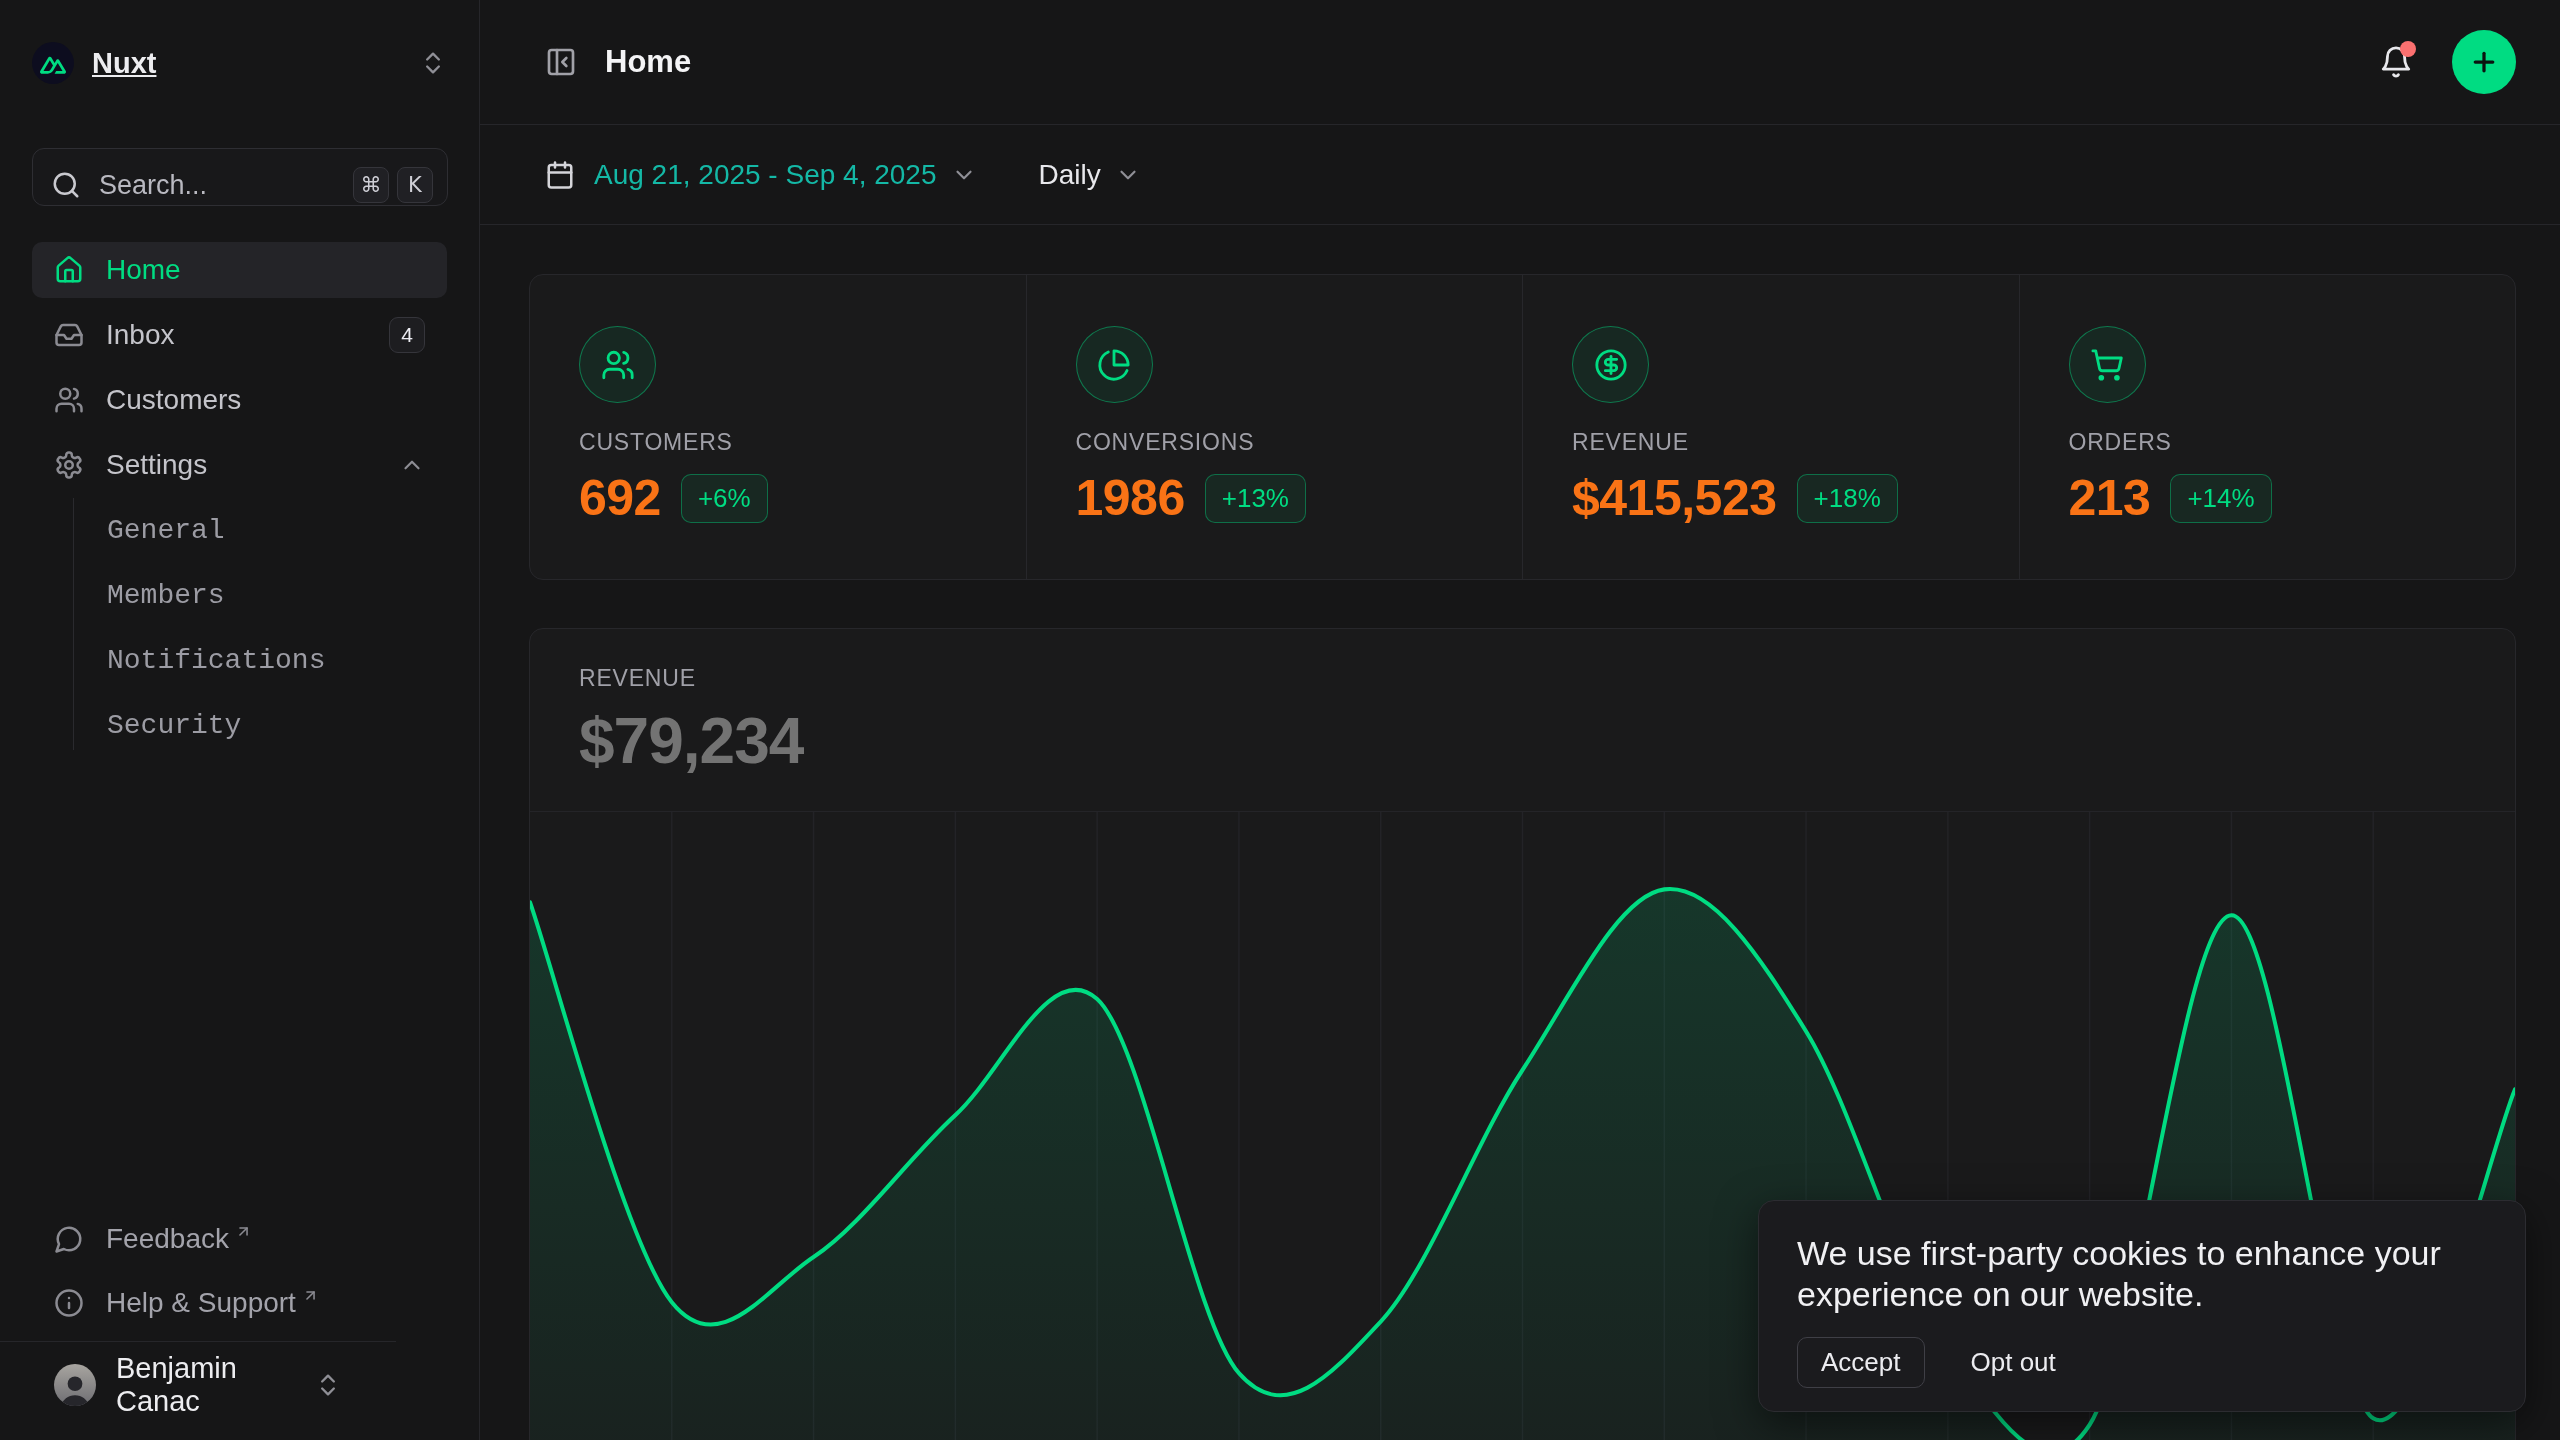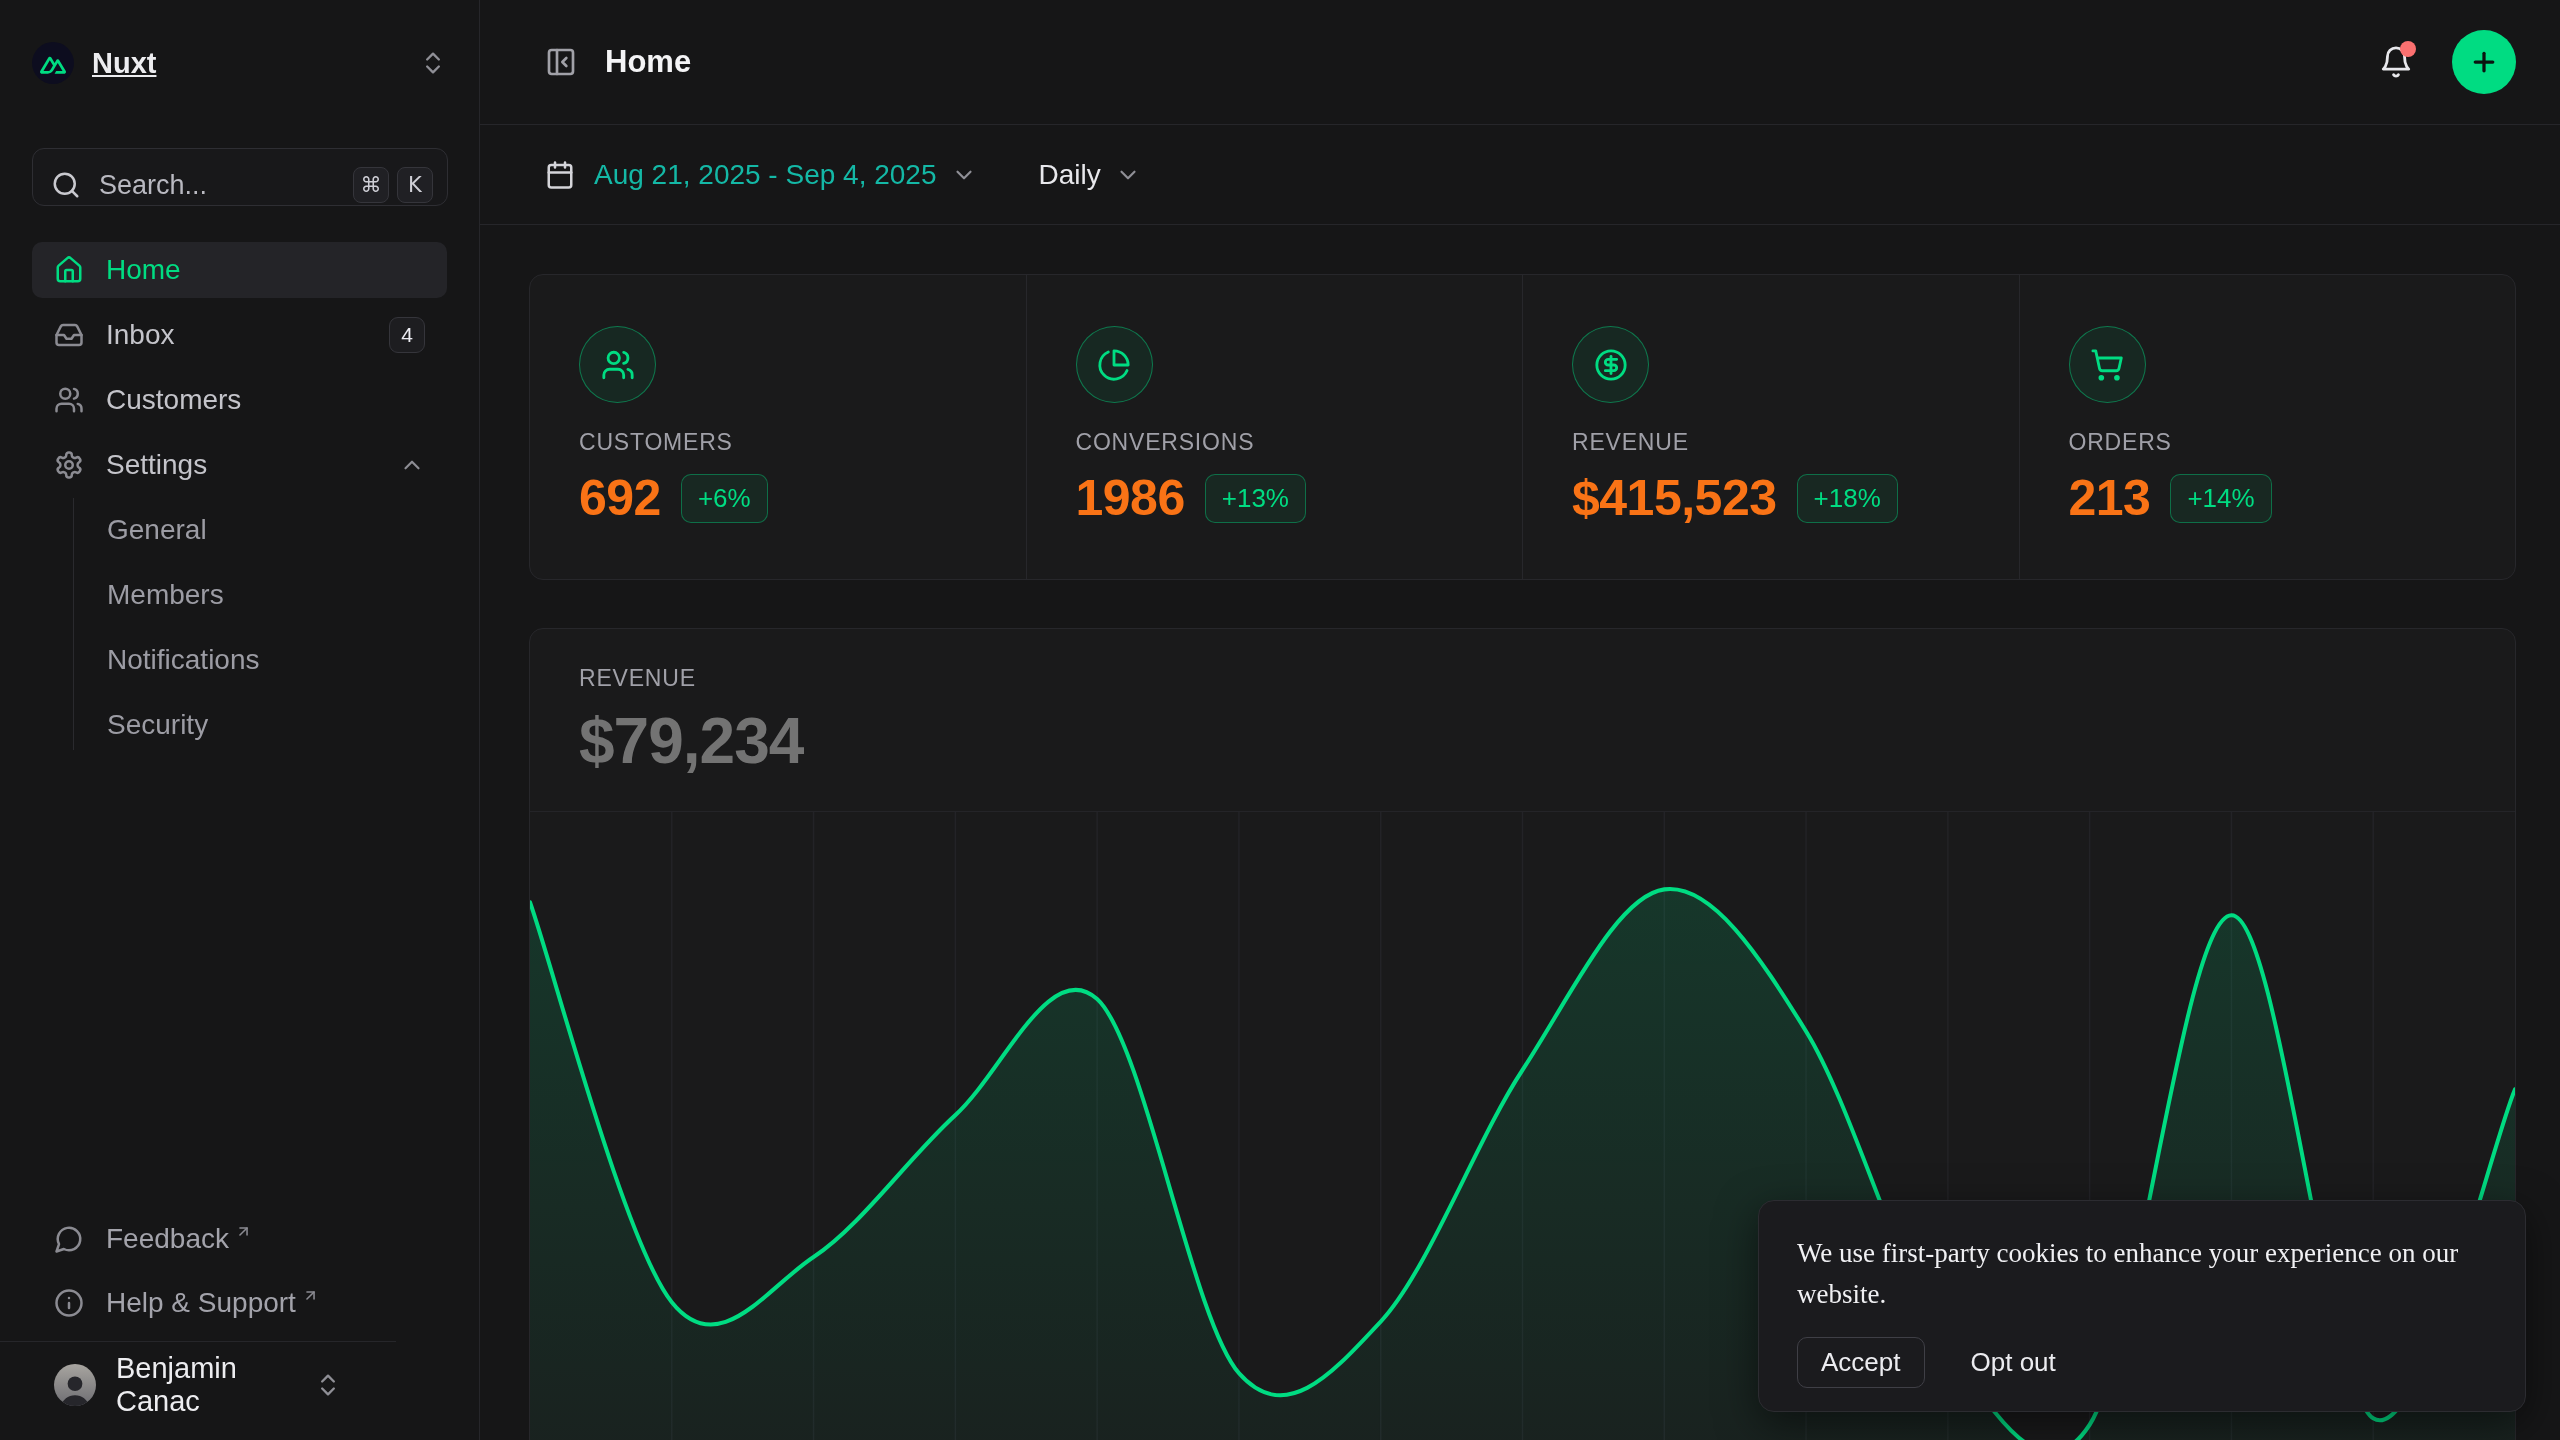--- a/index.html
+++ b/index.html
@@ -33,21 +33,21 @@
   .nav-item .lbl { margin-left:22px; font-size:28px; }
   .nav-item.active { background:#242428; color:#00DC82; }
   .nav-item.active .lbl { color:#00DC82; }
   .nav-item .nicon { color:#8b8b92; }
   .nav-item.active .nicon { color:#00DC82; }
   .nav-item .spacer { flex:1; }
   .count-badge { width:36px; height:36px; border:1px solid #35353b; background:#1d1d20;
     border-radius:9px; display:flex; align-items:center; justify-content:center;
     font-size:21px; color:#ececf2; }
   .sub-guide { position:absolute; left:73px; top:498px; width:1px; height:252px; background:#2a2a2e; }
-  .sub-list { position:absolute; top:502px; left:32px; right:44px; }
+  .sub-list { position:absolute; top:502px; left:32px; right:44px;font-family:Liberation Mono, monospace; }
   .sub-item { height:56px; margin-bottom:9px; display:flex; align-items:center;
     padding-left:75px; font-size:28px; color:#9c9ca4; cursor:pointer; border-radius:10px; }
 
   .sidebar-bottom { position:absolute; left:0; bottom:12px; width:396px; }
   .foot-link { height:56px; margin:0 32px 8px 32px; display:flex; align-items:center;
     padding:0 22px; color:#a3a3ab; cursor:pointer; border-radius:10px; }
   .foot-link .lbl { margin-left:22px; font-size:28px; }
   .foot-link .ext { margin-left:6px; margin-bottom:16px; color:#8b8b92; }
   .side-divider { height:1px; background:#26262a; margin-top:10px; }
   .user-row { height:86px; display:flex; align-items:center; padding:0 54px; cursor:pointer; }
@@ -100,21 +100,21 @@
   .revenue-head { padding:36px 0 0 49px; }
   .revenue-label { font-size:23px; letter-spacing:0.8px; color:#a0a0a8; font-weight:500; }
   .revenue-value { margin-top:12px; font-size:64px; font-weight:700; color:#737373; letter-spacing:-1px; }
   .plot { position:absolute; left:0; right:0; top:182px; bottom:0; border-top:1px solid #242428; }
   .plot svg { width:100%; height:100%; }
 
   
   .cookie { position:absolute; left:1758px; top:1200px; width:768px; height:212px;
     background:#1b1b1e; border:1px solid #2c2c31; border-radius:16px;
     box-shadow:0 12px 40px rgba(0,0,0,0.5); padding:32px 38px; z-index:10; }
-  .cookie-text { font-size:27px; line-height:41px; color:#f0f0f3;font-family:Liberation Serif, serif; }
+  .cookie-text { font-size:34px; line-height:41px; color:#f0f0f3; }
   .cookie-actions { margin-top:22px; display:flex; align-items:center; }
   .accept-btn { border:1px solid #3f3f46; background:transparent; border-radius:10px;
     padding:9px 23px; font-size:26px; color:#ececf0; cursor:pointer;
     font-family:"Liberation Sans","DejaVu Sans",sans-serif; }
   .optout-btn { margin-left:46px; background:none; border:none; font-size:26px; color:#ececf0;
     cursor:pointer; font-family:"Liberation Sans","DejaVu Sans",sans-serif; }
 </style>
 </head>
 <body>
 

